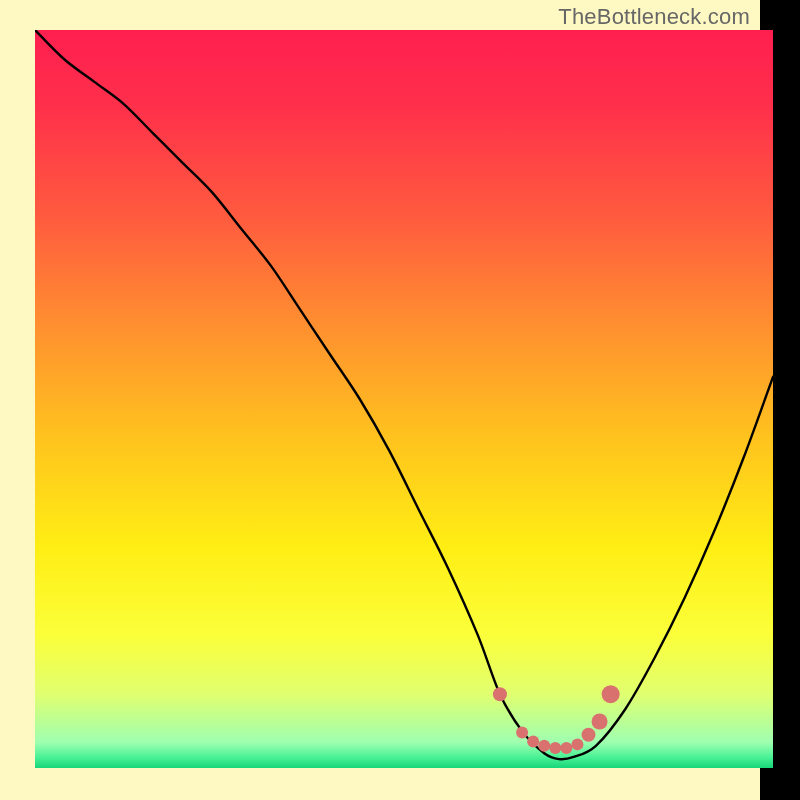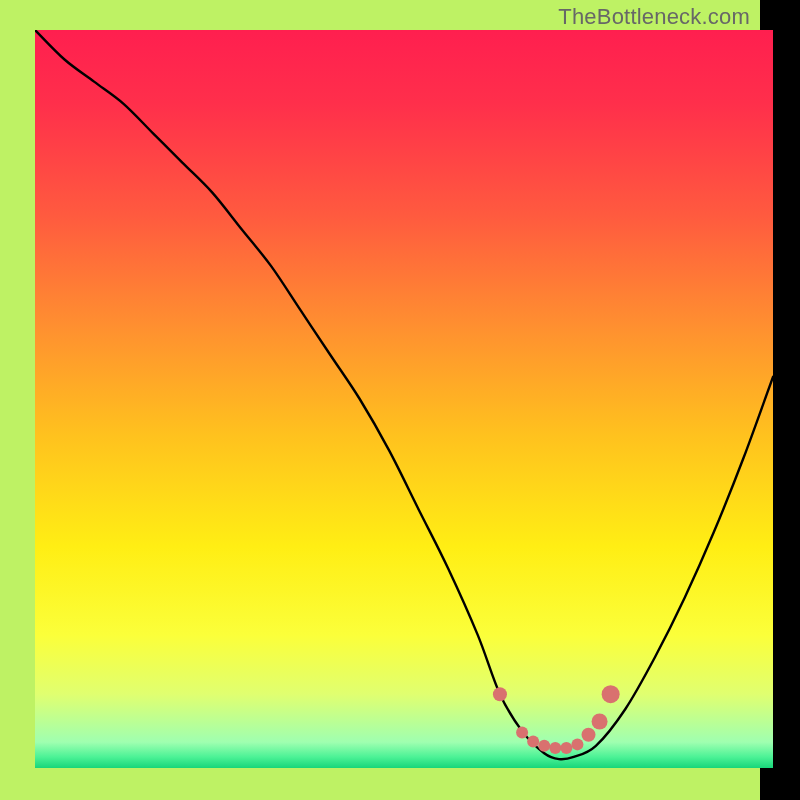--- a/index.html
+++ b/index.html
@@ -8,21 +8,21 @@
     width: 800px;
     height: 800px;
     background: #000;
     overflow: hidden;
     font-family: Arial, Helvetica, sans-serif;
   }
   .stage {
     position: relative;
     width: 760px;
     height: 800px;
-    background: #bef264;
+    background: #fef9c3;
   }
   .watermark {
     position: absolute;
     top: 4px;
     right: 10px;
     color: #676767;
     font-size: 22px;
     font-weight: 400;
     letter-spacing: 0.2px;
     z-index: 10;

